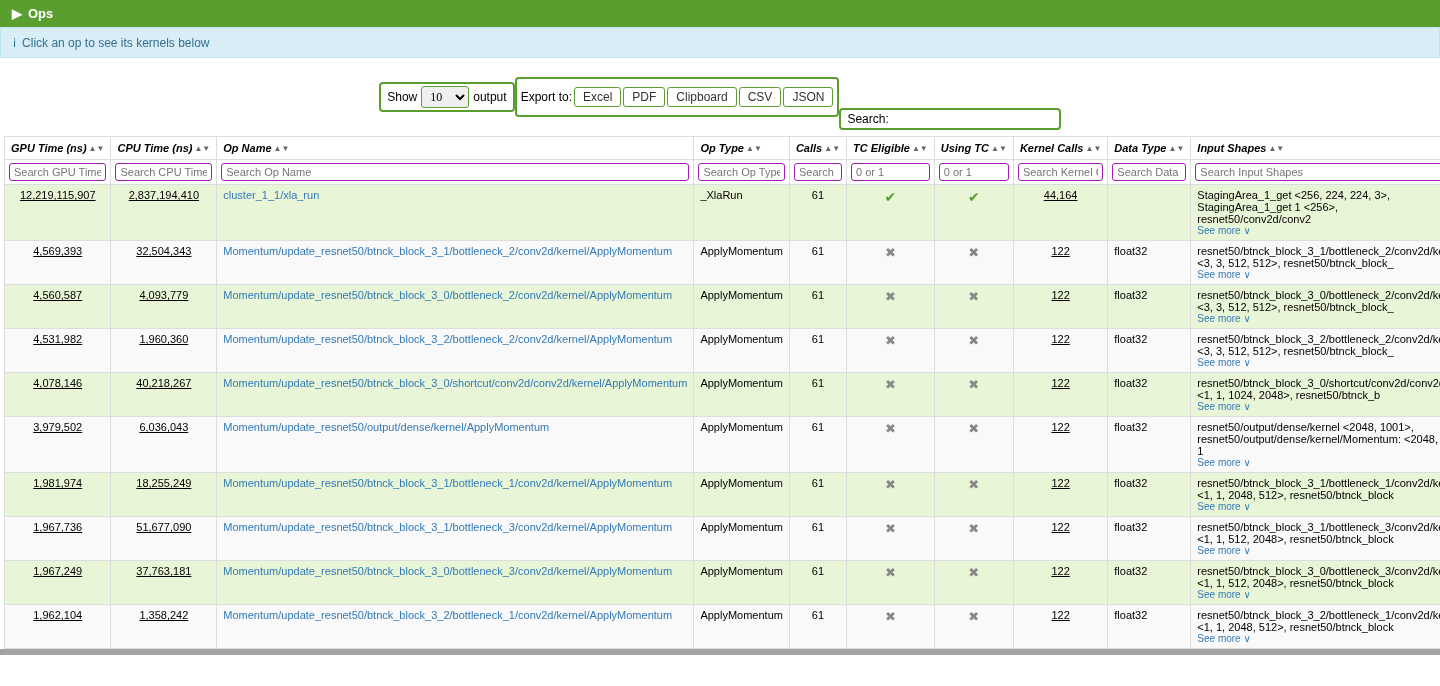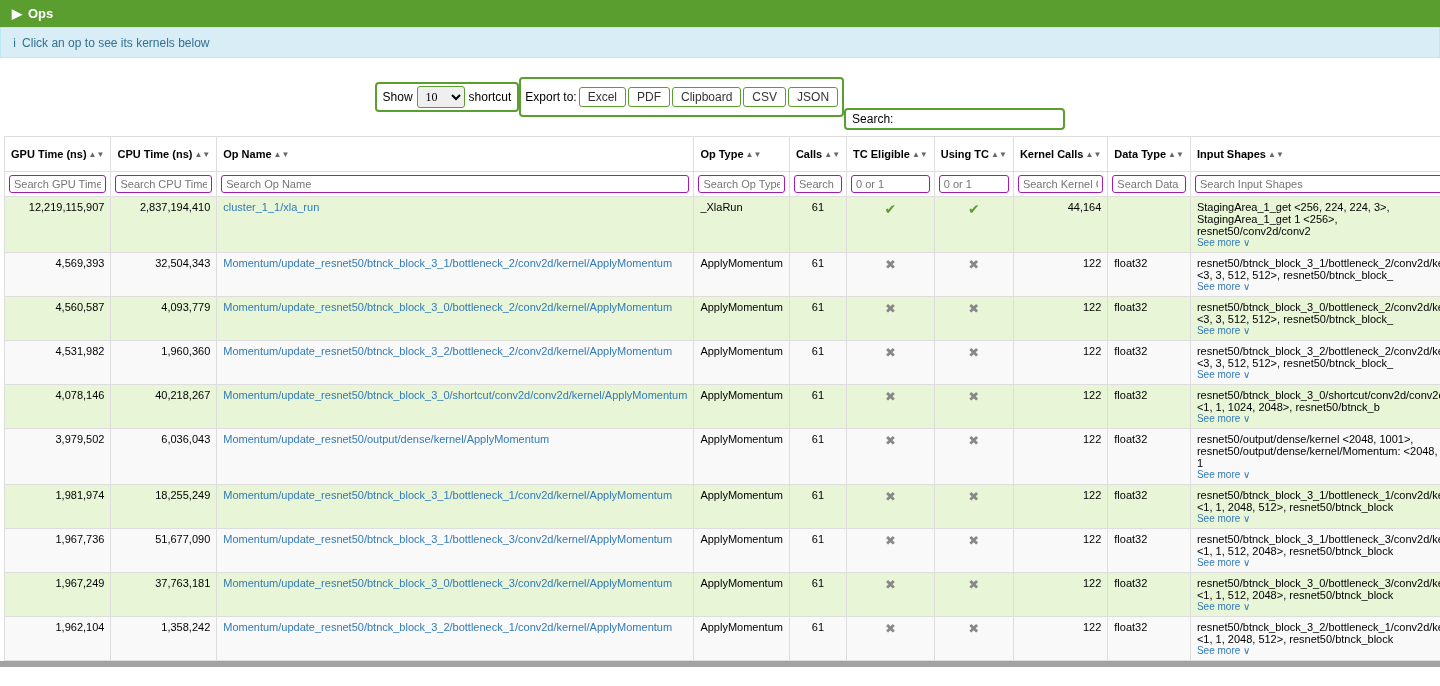--- a/index.html
+++ b/index.html
@@ -93,25 +93,26 @@
       padding: 0 4px;
     }
     table {
       width: 100%;
       border-collapse: collapse;
       font-size: 11px;
     }
     thead tr.header-row th {
       background: #fff;
       border: 1px solid #ddd;
-      padding: 11px 6px;
+      padding: 5px 6px;
       text-align: left;
       font-weight: bold;
       white-space: nowrap;
       cursor: pointer;
+      font-style: italic;
     }
     thead tr.header-row th .sort-arrows {
       display: inline-flex;
       flex-direction: column;
       font-size: 8px;
       line-height: 1;
       vertical-align: middle;
       margin-left: 2px;
       color: #666;
     }
@@ -129,21 +130,21 @@
     }
 
     tbody tr:nth-child(even) { background: #f9f9f9; }
     tbody tr:nth-child(odd) { background: #fff; }
     tbody tr.highlight { background: #e8f5d6; }
     tbody td {
       border: 1px solid #ddd;
       padding: 4px 6px;
       vertical-align: top;
     }
-    tbody td.number { text-align: right; }
+    tbody td.number { text-align: center; text-decoration: underline; }
     tbody td.center { text-align: center; }
 
     .op-name-link { color: #337ab7; text-decoration: none; }
 
     .see-more { color: #337ab7; cursor: pointer; font-size: 10px; display: block; }
 
     .check-mark { color: #5a9e2f; font-size: 14px; }
     .cross-mark { color: #888; font-size: 13px; }
 
     
@@ -187,21 +188,21 @@
 <div class="info-bar">
   <span>ℹ</span>
   <span>Click an op to see its kernels below</span>
 </div>
 
 <div class="controls-bar">
   <div class="show-group">
     <span>Show</span>
     <select class="entries-select">
     <option value="10">10</option><option value="25">25</option><option value="50">50</option><option value="100">100</option></select>
-    <span>shortcut</span>
+    <span>output</span>
   </div>
 
   <div class="export-group">
     <span>Export to:</span>
   <button class="export-btn">Excel</button>
       <button class="export-btn">PDF</button>
       <button class="export-btn">Clipboard</button>
       <button class="export-btn">CSV</button>
       <button class="export-btn">JSON</button>
     </div>

